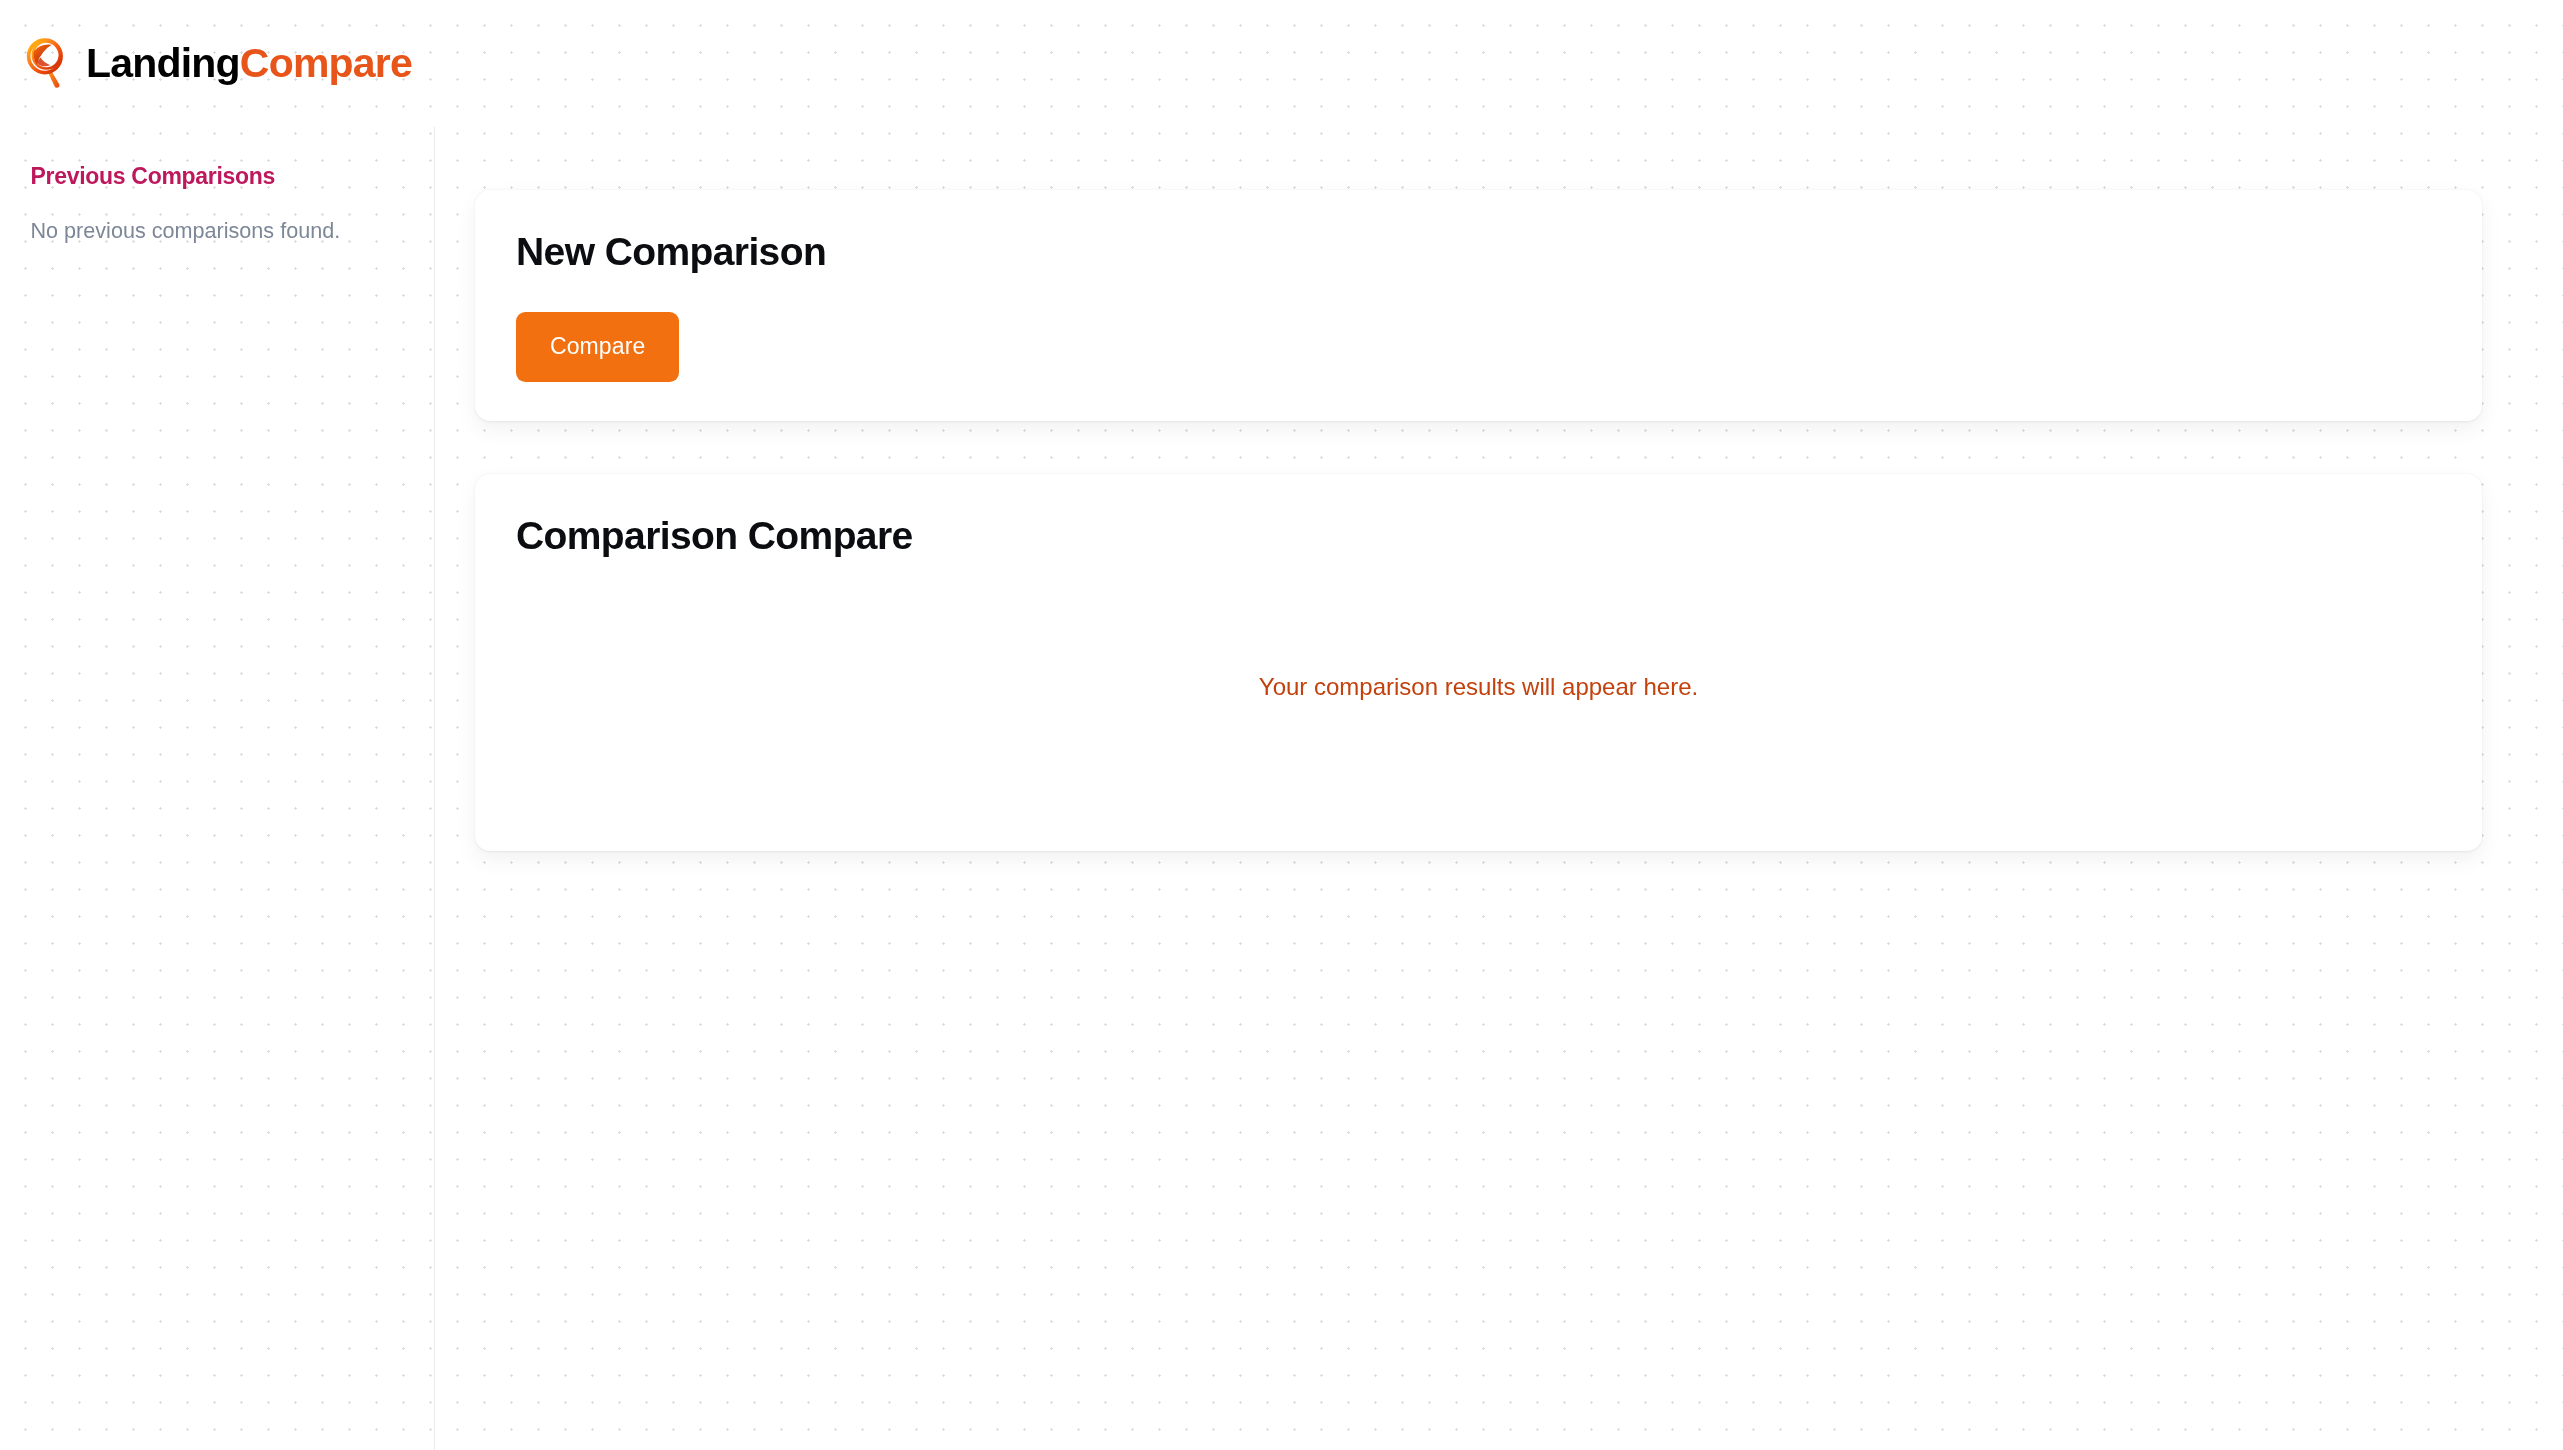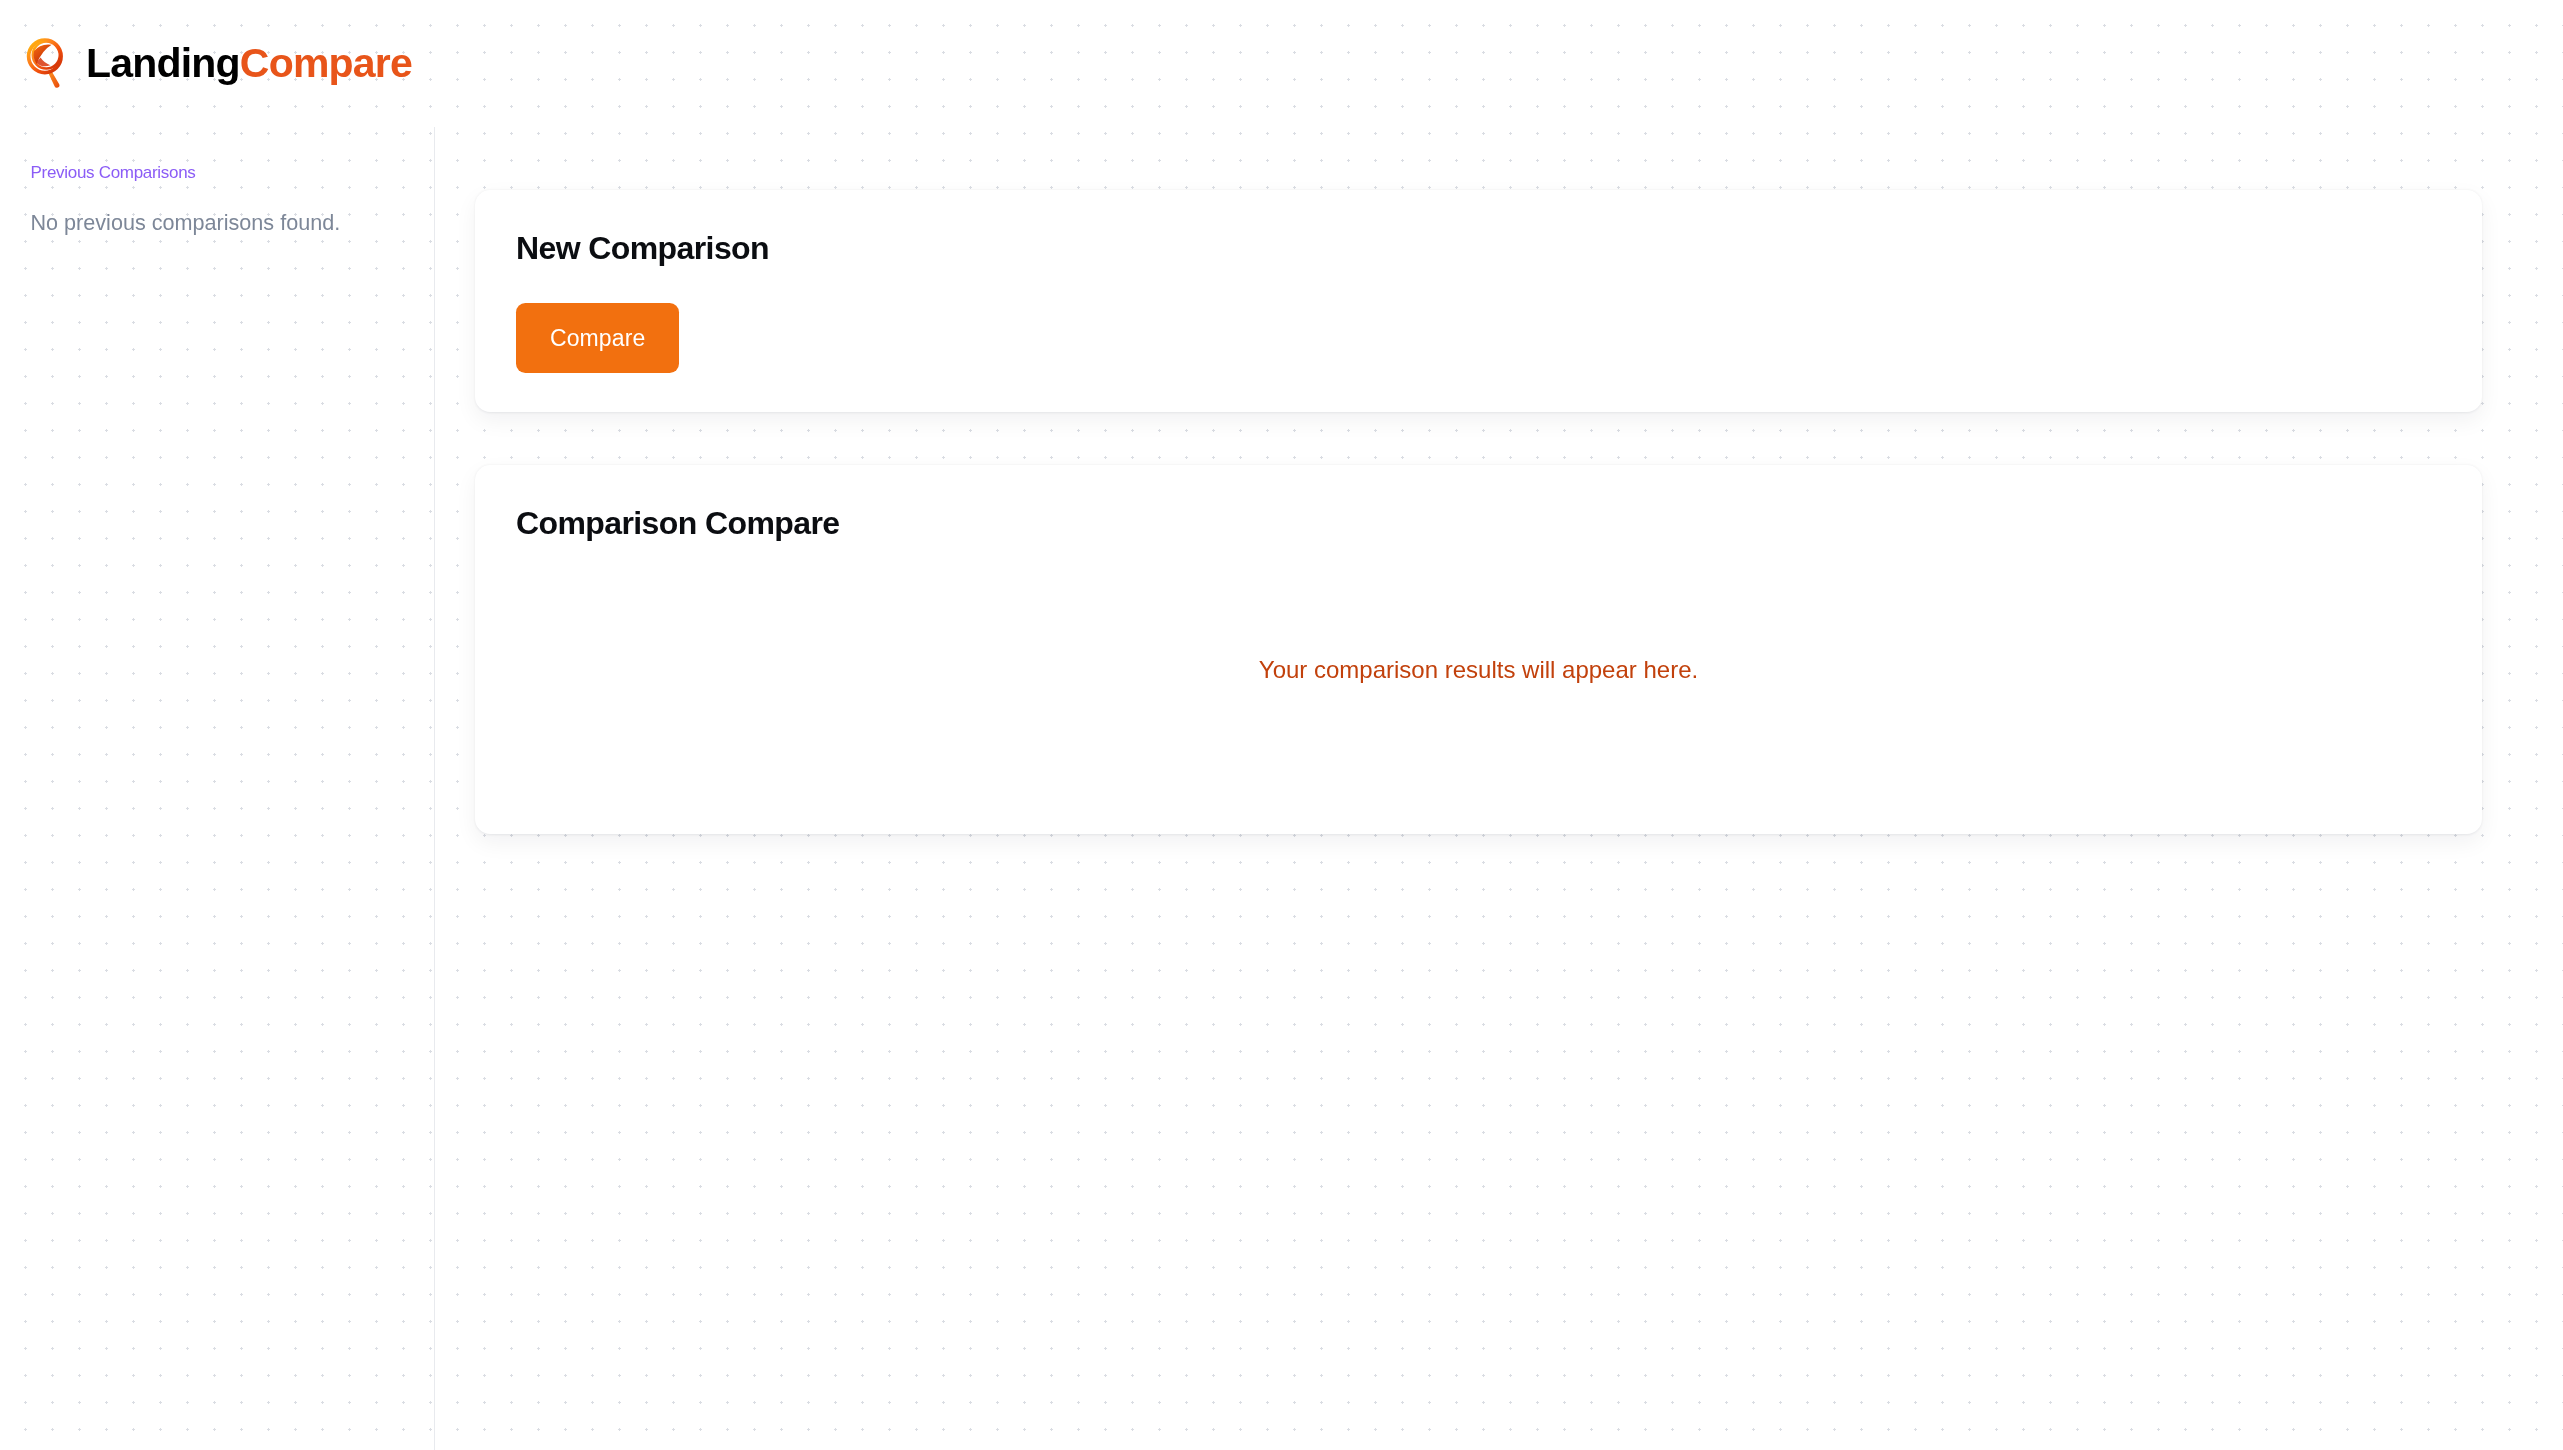--- a/index.html
+++ b/index.html
@@ -61,24 +61,24 @@
   
   .sidebar {
     width: 435px;
     flex: 0 0 435px;
     min-height: 1323px;
     border-right: 0.8px solid #e8eaee;
     padding: 36px 39px 0 30.5px;
   }
 
   .sidebar-title {
-    font-size: 17px;
-    font-weight: normal;
+    font-size: 23px;
+    font-weight: bold;
     letter-spacing: -0.3px;
-    color: #8b5cf6;
+    color: #be185d;
     line-height: 1.2;
   }
 
   .sidebar-empty {
     margin-top: 25px;
     font-size: 21.6px;
     line-height: 1.42;
     color: #7d8798;
     max-width: 339px;
   }
@@ -94,21 +94,21 @@
 
   .card {
     background: #ffffff;
     border-radius: 15.3px;
     box-shadow: 0 0.8px 2.5px rgba(16, 24, 40, 0.07),
                 0 8.5px 22px rgba(16, 24, 40, 0.055);
     padding: 39px 41px;
   }
 
   .card-title {
-    font-size: 32px;
+    font-size: 39px;
     font-weight: bold;
     letter-spacing: -0.6px;
     color: #0b0d11;
     line-height: 1.2;
   }
 
   
   .comparison-form {
     margin-top: 36px;
     display: flex;

